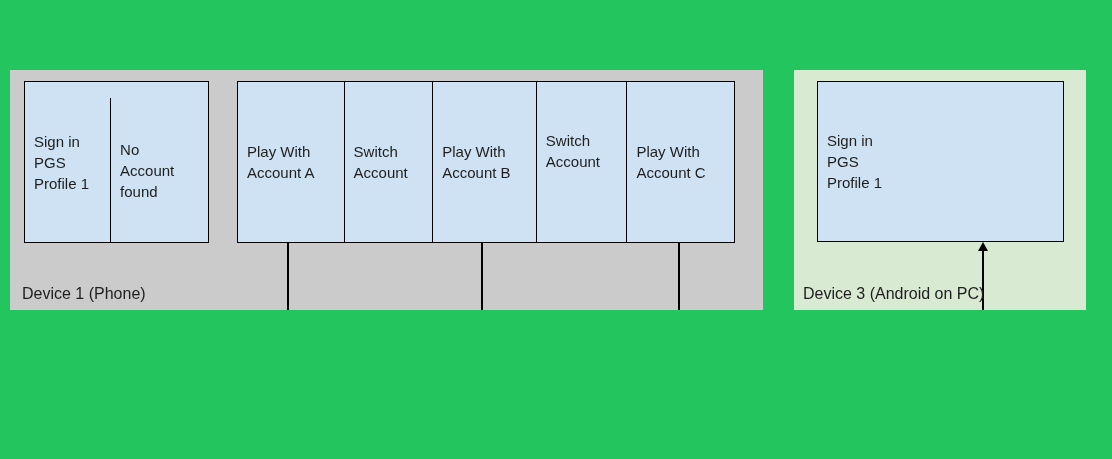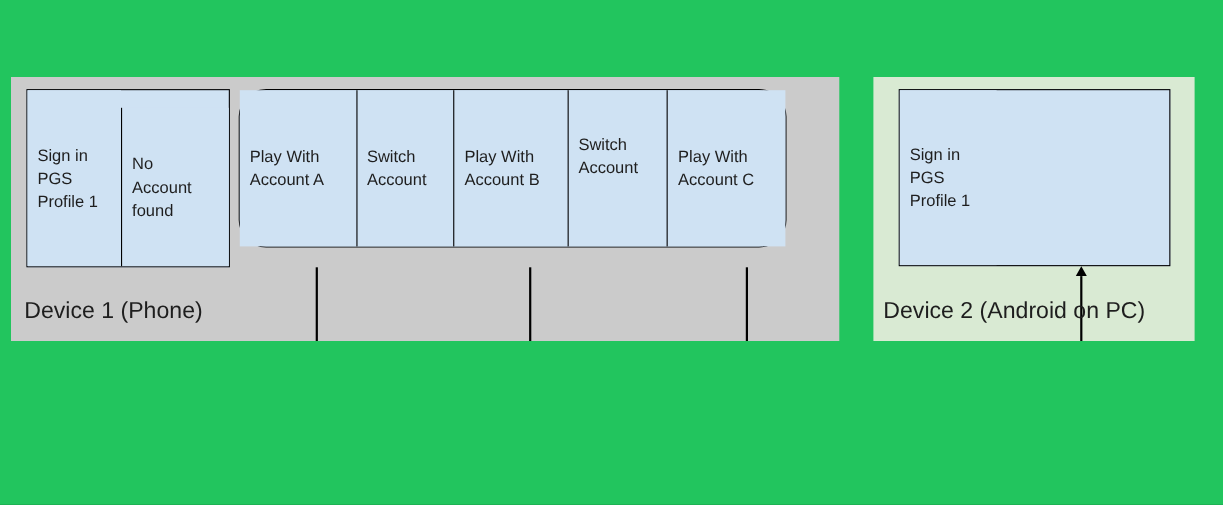--- a/index.html
+++ b/index.html
@@ -33,21 +33,21 @@
   }
   .group {
     position: absolute;
     top: 11px;
     display: flex;
     border: 1.5px solid #000000;
     box-sizing: border-box;
     background: #cfe2f3;
   }
   .g1 { left: 14px;  width: 185px; height: 162px; }
-  .g2 { left: 207px; width: 498px; height: 144px; border-radius: 25px; }
+  .g2 { left: 227px; width: 498px; height: 162px; }
   .g3 { left: 23px;  width: 247px; height: 161px; }
   .cell {
     box-sizing: border-box;
     border-left: 1.5px solid #000000;
     background: #cfe2f3;
     display: flex;
     align-items: center;
     padding-left: 9px;
     padding-right: 2px;
     overflow: hidden;
@@ -65,22 +65,22 @@
   .txt {
     white-space: pre-line;
     font-size: 15px;
     line-height: 21px;
     color: #1e1e1e;
   }
   .txt.raised { transform: translateY(-11px); }
   .txt.centered { text-align: center; }
   .lane-label {
     position: absolute;
-    bottom: 17px;
-    font-size: 21px;
+    bottom: 6px;
+    font-size: 16px;
     line-height: 20px;
     color: #1e1e1e;
     white-space: nowrap;
   }
   .device1 .lane-label { left: 12px; }
   .device2 .lane-label { left: 9px; }
   .vline {
     position: absolute;
     top: 173px;
     width: 2px;
@@ -163,16 +163,16 @@
       <div class="cell">
         <span class="txt">Sign in
 PGS
 Profile 1</span>
       </div>
     </div>
 
     <div class="arrow-line"></div>
     <div class="arrow-head"></div>
 
-    <div class="lane-label">Device 2 (Android on PC)</div>
+    <div class="lane-label">Device 3 (Android on PC)</div>
   </section>
 
 </div>
 
 </body></html>

